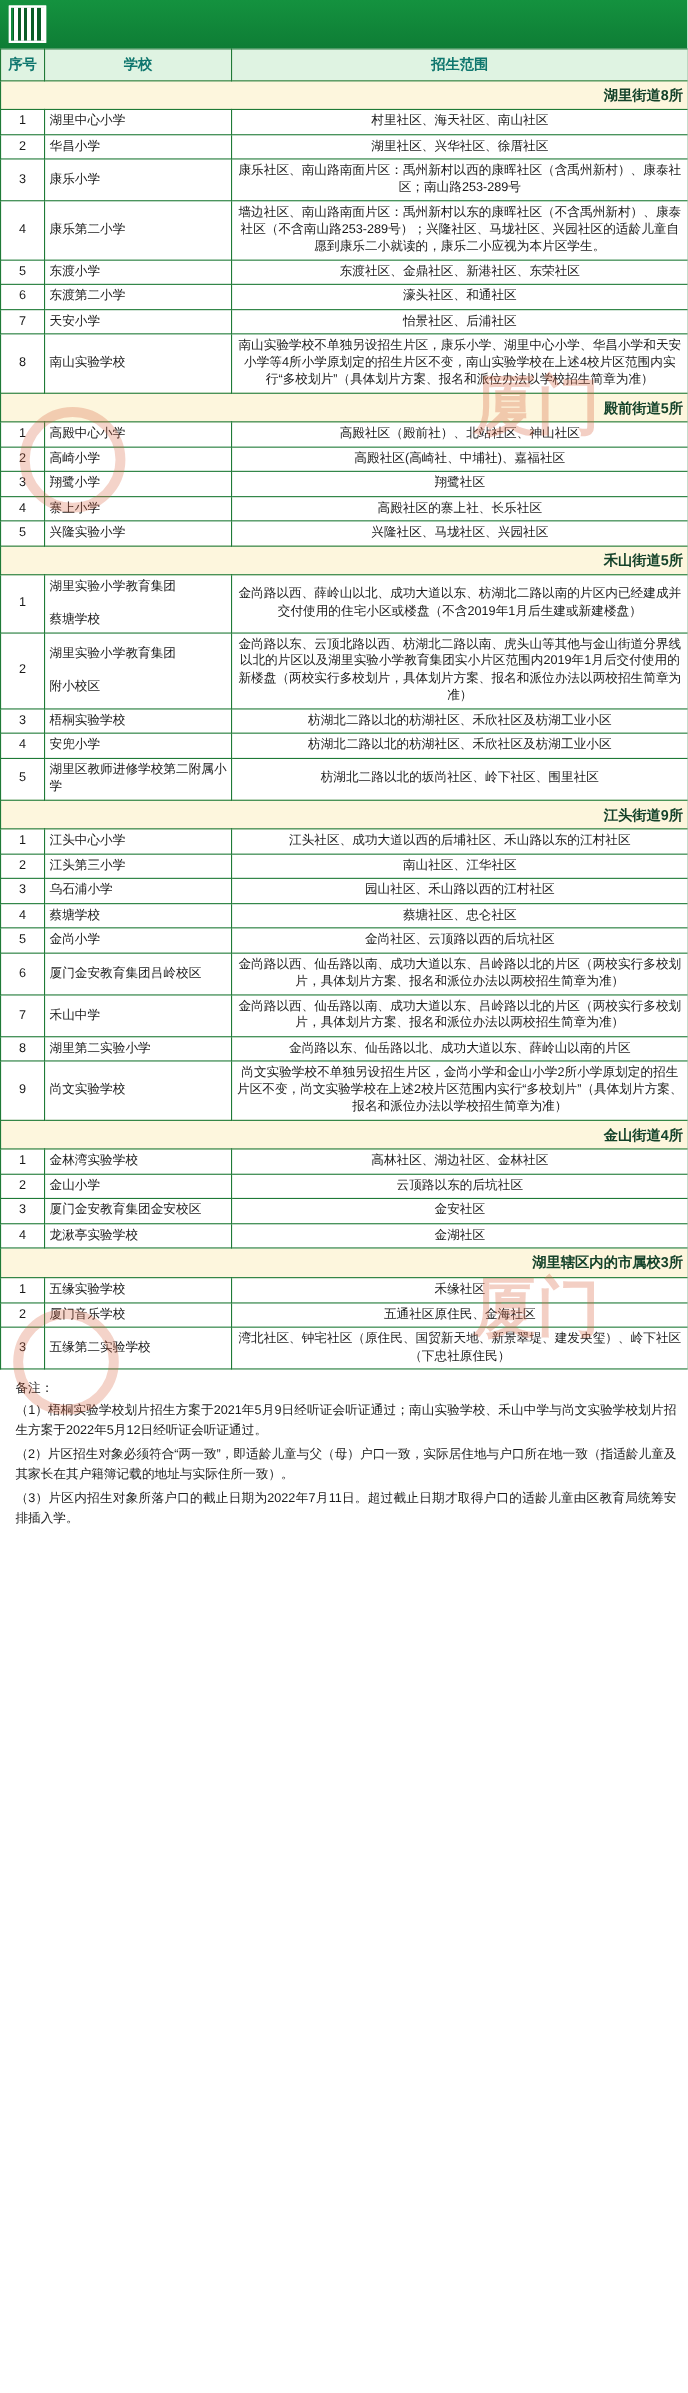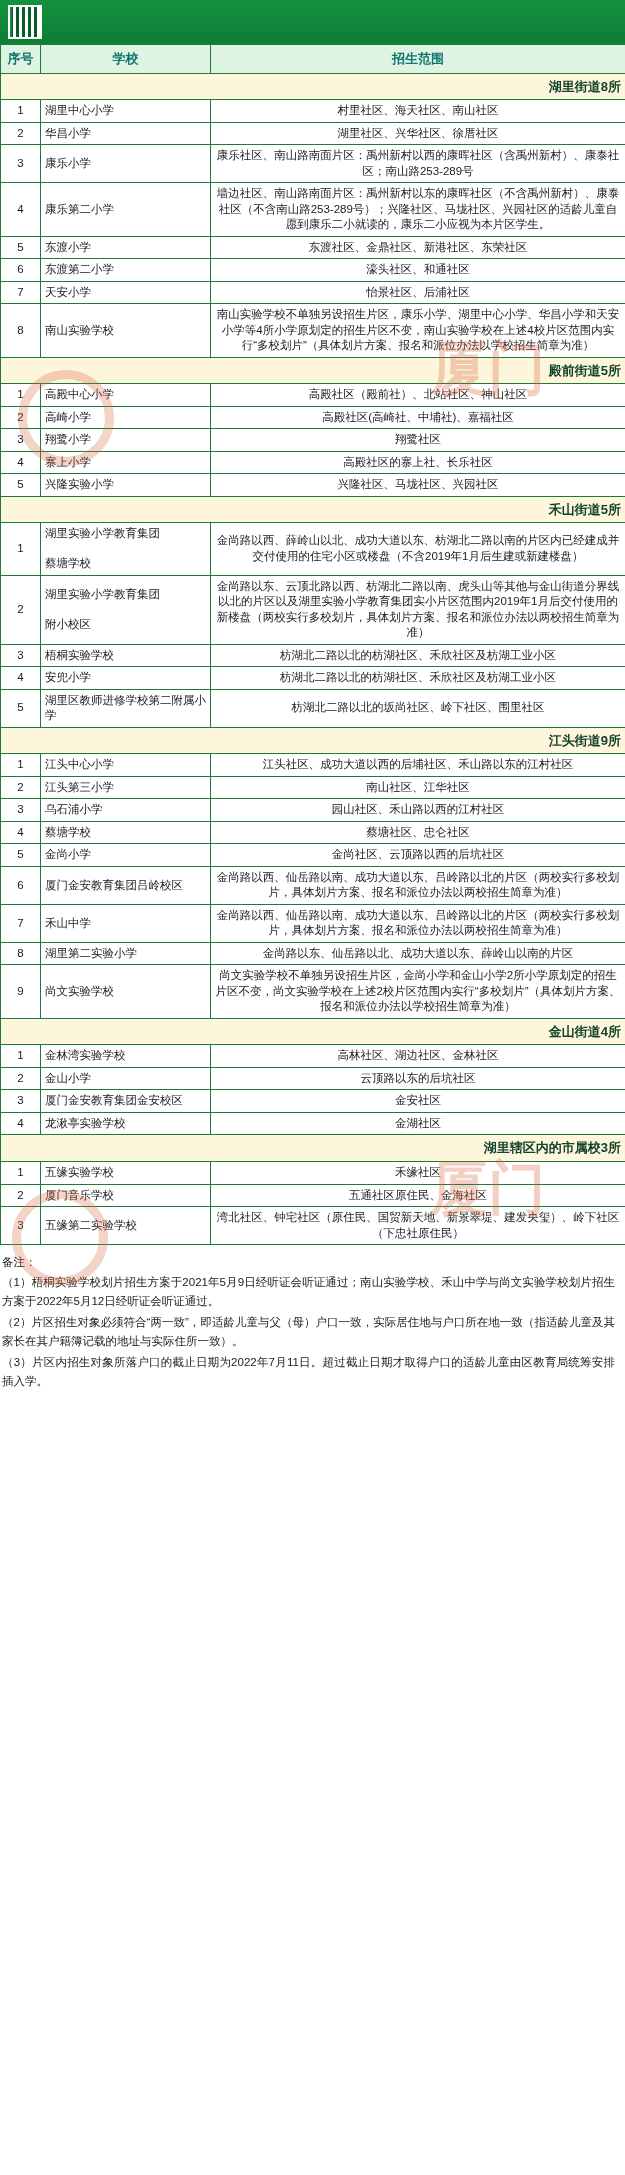--- a/index.html
+++ b/index.html
@@ -79,21 +79,21 @@
     font-size: 13px;
     color: #14422a;
     padding: 4px;
   }
 
   .sub-line { display: block; }
   .sub-gap { display: block; height: 14px; }
 
   
   .notes {
-    padding: 8px 10px 18px 2px;
+    padding: 8px 10px 18px 14px;
     font-size: 11.5px;
     line-height: 1.65;
     color: #1a1a1a;
   }
   .notes .note-title { margin-bottom: 1px; }
   .notes p { margin: 0 0 2px 0; text-align: justify; }
 
   
   .wm {
     position: absolute;

